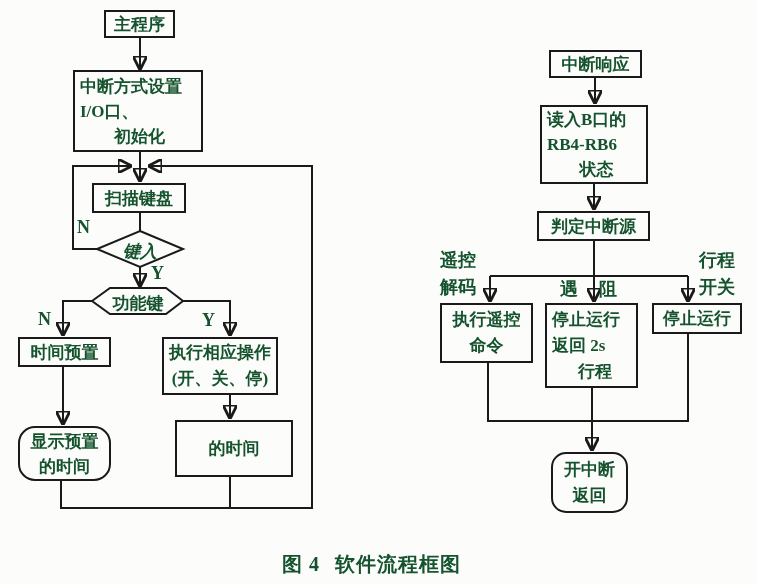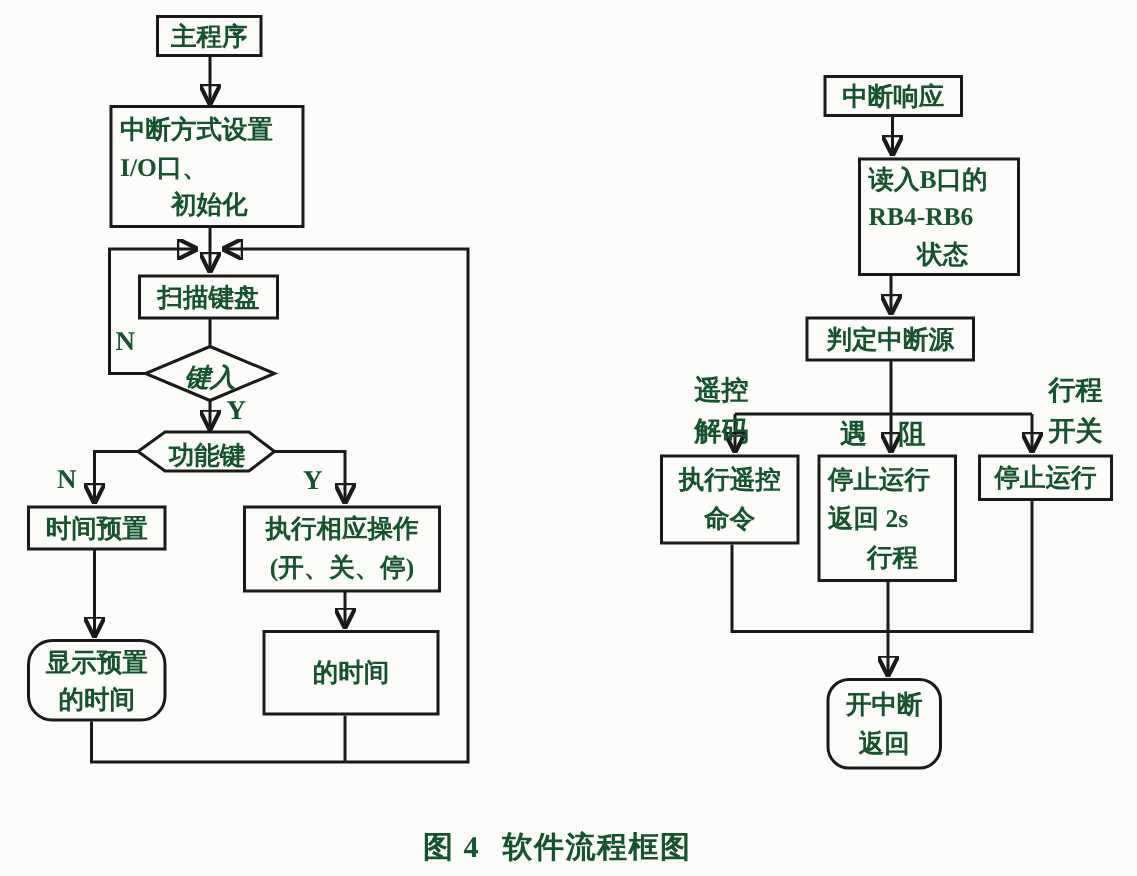--- a/index.html
+++ b/index.html
@@ -85,49 +85,49 @@
 
   <div class="nylabel" style="left:77px;top:217px;">N</div>
   <div class="nylabel" style="left:151px;top:263px;">Y</div>
   <div class="nylabel" style="left:38px;top:309px;">N</div>
   <div class="nylabel" style="left:202px;top:310px;">Y</div>
 
   <div class="box" style="left:18px;top:337px;width:93px;height:30px;">
     <span class="ln">时间预置</span>
   </div>
 
-  <div class="box" style="left:162px;top:337px;width:132px;height:58px;line-height:26px;">
+  <div class="box" style="left:162px;top:337px;width:116px;height:58px;line-height:26px;">
     <span class="ln">执行相应操作</span>
     <span class="ln">(开、关、停)</span>
   </div>
 
   <div class="box" style="left:18px;top:426px;width:93px;height:55px;border-radius:17px;">
     <span class="ln">显示预置</span>
     <span class="ln">的时间</span>
   </div>
 
   <div class="box" style="left:175px;top:420px;width:118px;height:57px;">
     <span class="ln">的时间</span>
   </div>
 
   <div class="box" style="left:549px;top:50px;width:93px;height:28px;">
     <span class="ln">中断响应</span>
   </div>
 
-  <div class="box al" style="left:540px;top:105px;width:108px;height:79px;margin-left:32px;">
+  <div class="box al" style="left:540px;top:105px;width:108px;height:79px;">
     <span class="ln">读入B口的</span>
     <span class="ln">RB4-RB6</span>
     <span class="ln center">状态</span>
   </div>
 
   <div class="box" style="left:537px;top:211px;width:113px;height:30px;">
     <span class="ln">判定中断源</span>
   </div>
 
-  <div class="branch-label" style="left:440px;top:247px;width:44px;margin-left:23px;">
+  <div class="branch-label" style="left:440px;top:247px;width:44px;">
     <span class="ln" style="display:block">遥控</span>
     <span class="ln" style="display:block">解码</span>
   </div>
   <div class="branch-label" style="left:560px;top:276px;">遇</div>
   <div class="branch-label" style="left:599px;top:276px;">阻</div>
   <div class="branch-label" style="left:699px;top:247px;width:44px;">
     <span class="ln" style="display:block">行程</span>
     <span class="ln" style="display:block">开关</span>
   </div>
 

